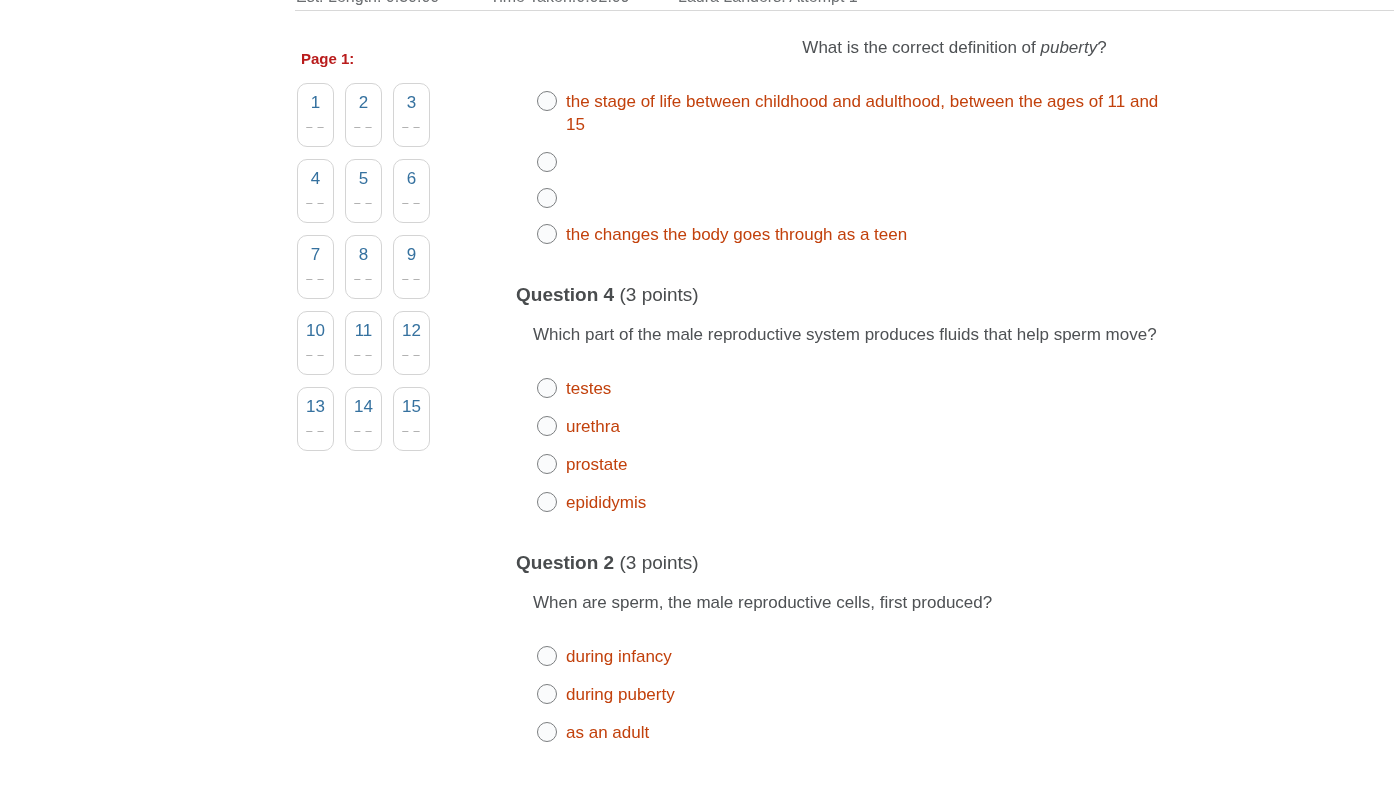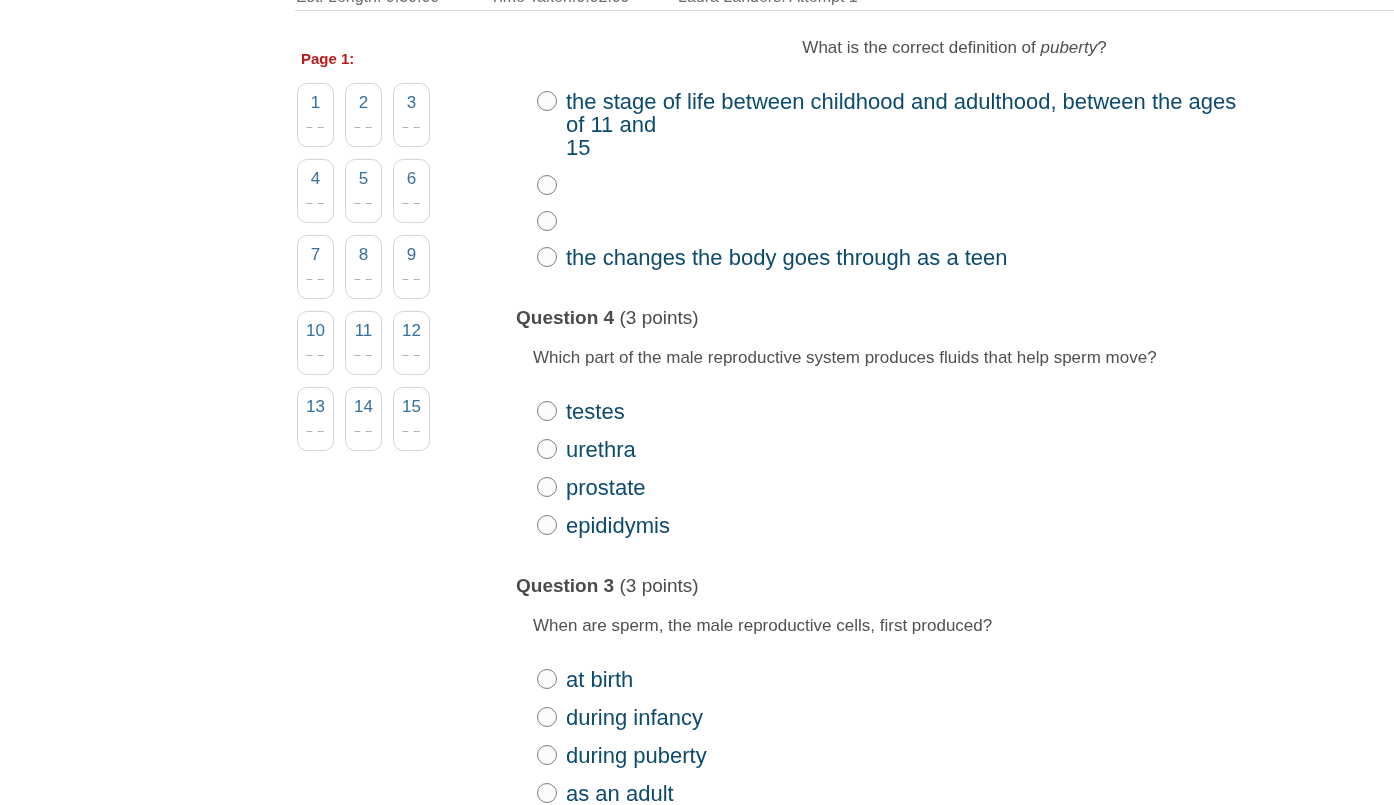--- a/index.html
+++ b/index.html
@@ -85,22 +85,22 @@
   .radio {
     flex: 0 0 auto;
     width: 20px; height: 20px;
     border: 1px solid #7b7e80;
     border-radius: 50%;
     background: #fafbfc;
     margin-top: 1px;
   }
   .option-label {
     margin-left: 9px;
-    font-size: 22px; line-height: 23px;
-    color: #0c4a6e;
+    font-size: 17px; line-height: 23px;
+    color: #c2410c;
     max-width: 690px;
     white-space: pre-line;
   }
 </style>
 </head>
 <body>
 
 <div class="stage">
 
   <span class="topbar-text tb-est">Est. Length: 0:30:00</span>
@@ -207,29 +207,25 @@
       <div class="option">
         <span class="radio"></span>
         <span class="option-label">prostate</span>
       </div>
       <div class="option">
         <span class="radio"></span>
         <span class="option-label">epididymis</span>
       </div>
     </div>
 
-    <div class="q-header"><span class="q-title">Question 3</span> <span class="q-points">(3 points)</span></div>
+    <div class="q-header"><span class="q-title">Question 2</span> <span class="q-points">(3 points)</span></div>
     <div class="question-text">When are sperm, the male reproductive cells, first produced?</div>
     <div class="options">
       <div class="option">
         <span class="radio"></span>
-        <span class="option-label">at birth</span>
-      </div>
-      <div class="option">
-        <span class="radio"></span>
         <span class="option-label">during infancy</span>
       </div>
       <div class="option">
         <span class="radio"></span>
         <span class="option-label">during puberty</span>
       </div>
       <div class="option">
         <span class="radio"></span>
         <span class="option-label">as an adult</span>
       </div>

